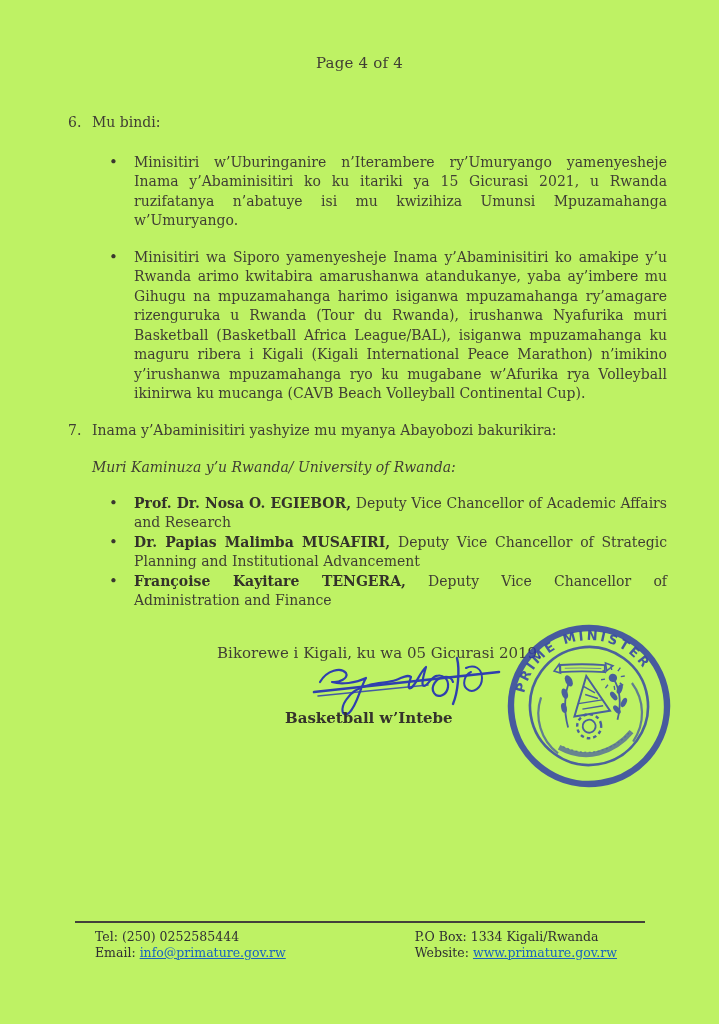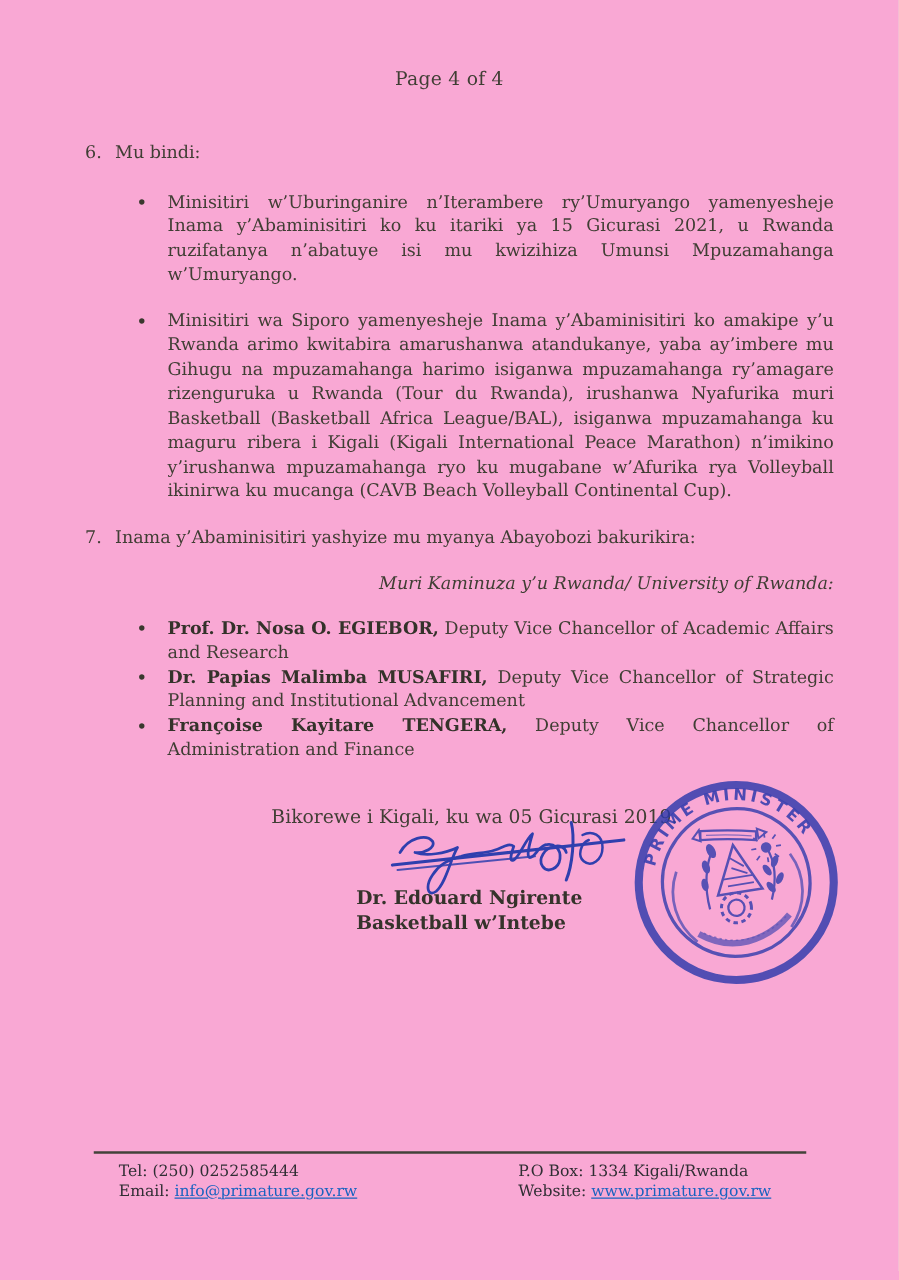--- a/index.html
+++ b/index.html
@@ -1,21 +1,21 @@
 <!DOCTYPE html>
 <html><head>
 <meta charset="utf-8">
 <style>
   html,body{margin:0;padding:0;}
   body{background:#e8e4cf;}
   .page{
     position:relative;
     width:719px;height:1024px;
     margin:0 auto;
-    background:#f9a8d4;
+    background:#bef264;
     font-family:"DejaVu Serif","Liberation Serif",serif;
     color:#403e34;
     overflow:hidden;
     box-sizing:border-box;
   }
   .page-number{
     padding-top:54px;
     text-align:center;
     font-size:15px;
     letter-spacing:.2px;
@@ -38,21 +38,20 @@
     content:"\2022";
     position:absolute;
     left:-25px;top:0;
     font-size:15px;
     color:#3a382e;
   }
   .sec7{margin-top:17px;}
   .subheading{
     margin:18px 0 0 24px;
     font-style:italic;
-    text-align:right;
   }
   .appointments{margin:16px 0 0 0;padding:0;list-style:none;}
   .appointments li{
     position:relative;
     margin:0 0 0 66px;
     text-align:justify;
   }
   .appointments li::before{
     content:"\2022";
     position:absolute;
@@ -157,21 +156,20 @@
       <path stroke-width="2.2" d="M14,36 c7,-12 21,-15 26,-9 c3,5 -7,10 -14,9 c9,3 24,1 34,-4 c-6,10 -9,28 -17,35 c-7,5 -9,-4 -3,-13 c5,-8 14,-13 23,-15 c10,-3 19,-2 27,-5 c6,-2 11,-6 15,-3 c-2,6 -4,13 0,11 c5,-3 9,-16 15,-21 c-3,10 -5,19 -2,19 c4,0 6,-8 12,-10"></path>
       <path stroke-width="2.2" d="M130,30 c7,-2 13,3 12,11 c-1,8 -10,12 -14,6 c-4,-6 2,-15 10,-16 c4,-1 8,1 9,5"></path>
       <path stroke-width="2.4" d="M151,12 c3,12 1,34 -4,46"></path>
       <path stroke-width="2.6" d="M8,46 L193,26"></path>
       <path stroke-width="1.6" opacity="0.85" d="M12,50 L122,39"></path>
       <path stroke-width="2" d="M160,22 c8,-4 16,0 16,10 c0,10 -9,16 -15,11 c-5,-4 -3,-14 4,-17"></path>
     </g>
   </svg>
 
   <div class="sig-block">
-    <div>Dr. Edouard Ngirente</div>
     <div>Basketball w’Intebe</div>
   </div>
 
   <svg class="stamp-svg" viewBox="0 0 172 172" aria-hidden="true">
     <g transform="rotate(-9 86 86)" stroke="#2b38ac" fill="none">
       <circle cx="86" cy="86" r="78" stroke-width="6.5" opacity="0.88"></circle>
       <circle cx="86" cy="86" r="59" stroke-width="2.6" opacity="0.85"></circle>
       <path id="stampArc" d="M 20,86 A 66,66 0 0 1 152,86" stroke="none"></path>
       <text font-size="13" font-weight="bold" font-family="'DejaVu Sans','Liberation Sans',sans-serif" fill="#2b38ac" stroke="none" letter-spacing="2.5" opacity="0.9">
         <textPath href="#stampArc" startOffset="11%">PRIME MINISTER</textPath>

